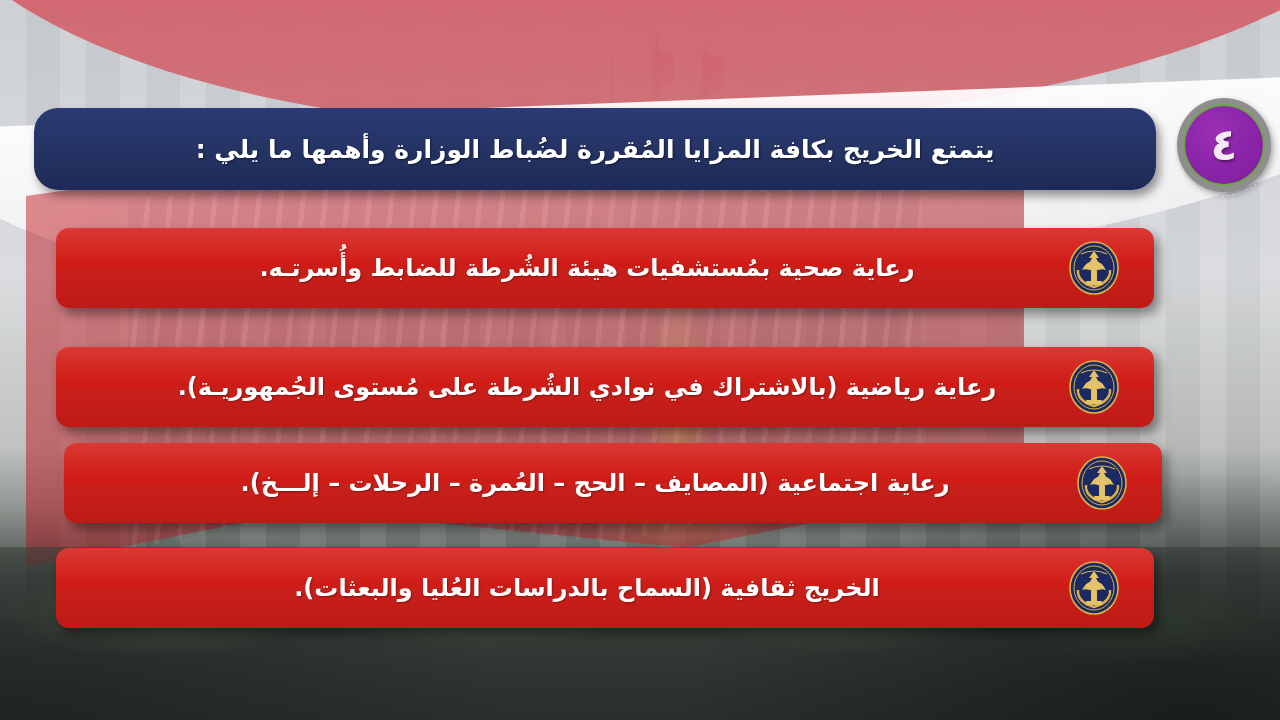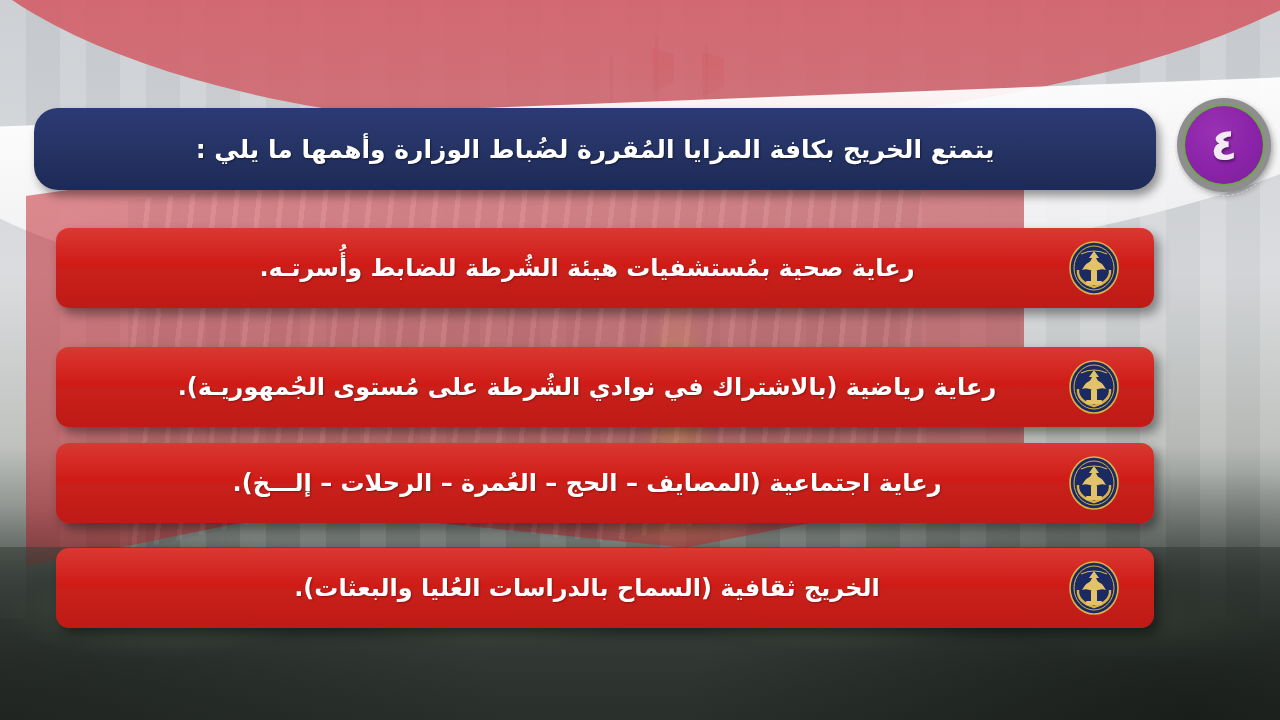--- a/index.html
+++ b/index.html
@@ -168,21 +168,21 @@
     border-radius:13px;
     background:
       linear-gradient(180deg, rgba(255,255,255,.10) 0%, rgba(255,255,255,0) 46%),
       linear-gradient(180deg, #d6221c 0%, #cf1b16 50%, #c9201b 50%, #bf1a16 100%);
     box-shadow:5px 6px 11px rgba(0,0,0,.42);
     display:flex; align-items:center;
     overflow:hidden;
   }
   .item-1 { top:228px; }
   .item-2 { top:336px;margin-top:11px; }
-  .item-3 { top:443px; }
+  .item-3 { top:443px;margin-left:8px; }
   .item-4 { top:548px; }
 
   .item-text {
     flex:1;
     text-align:center;
     color:#ffffff;
     font-size:24px;
     font-weight:bold;
     direction:rtl;
     unicode-bidi:isolate;

